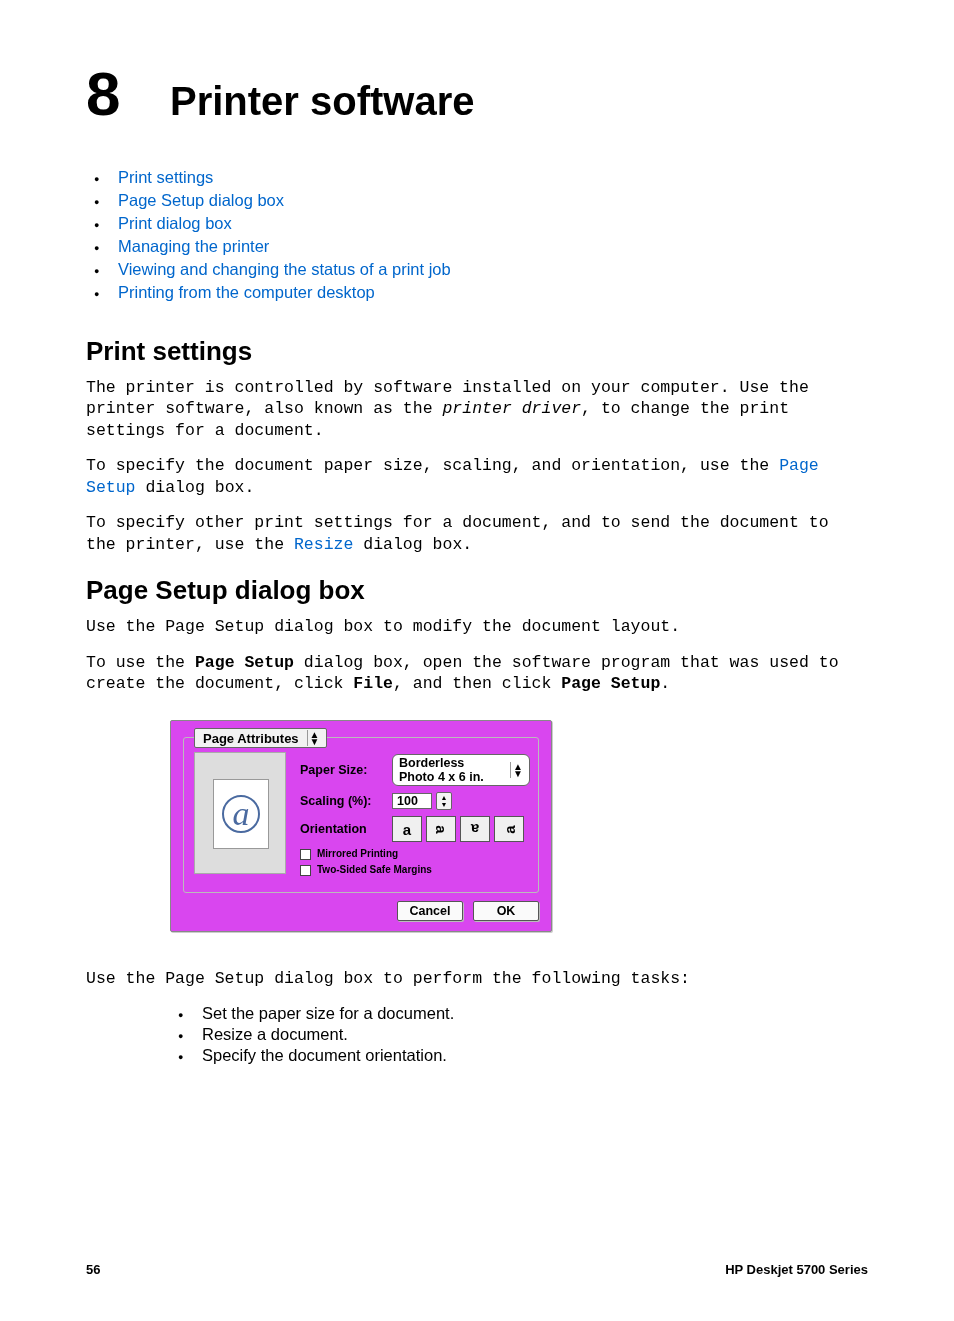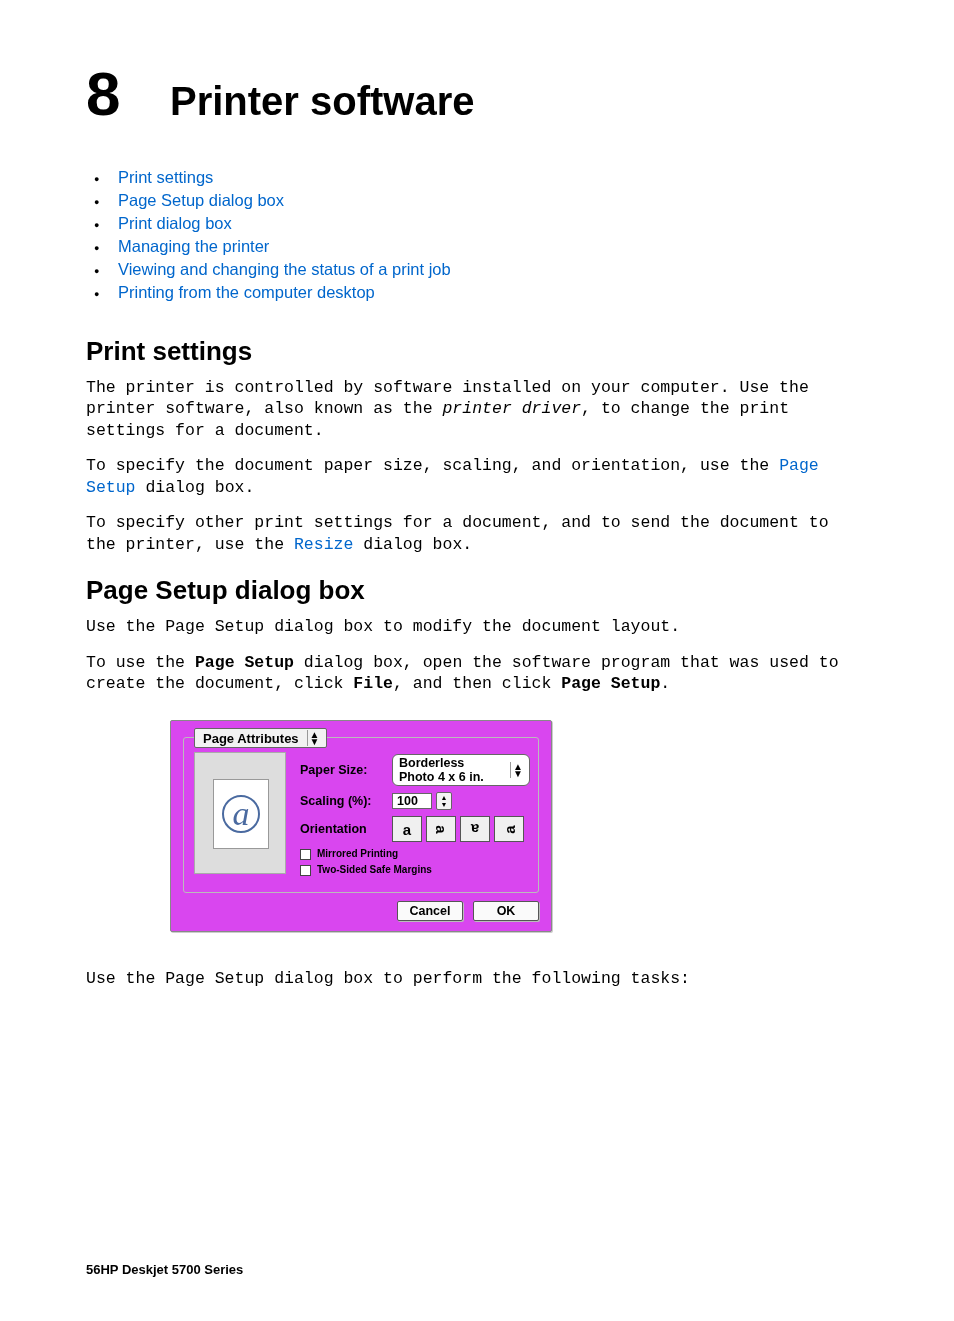--- a/index.html
+++ b/index.html
@@ -78,21 +78,21 @@
   .cb { width:11px; height:11px; border:1px solid #444; background:#fff; display:inline-block; margin-right:6px; vertical-align:middle; }
   .cb-row { font-size:10px; font-weight:bold; margin:4px 0 2px 0; }
   .dlg-buttons { display:flex; justify-content:flex-end; gap:10px; padding:8px 12px 10px 0; }
   .dlg-btn { min-width:66px; text-align:center; font-weight:bold; font-size:12.5px; padding:2px 10px; border:1px solid #555; background:#fafafa; border-radius:2px; box-shadow:1px 1px 0 #bbb; }
   .clear { clear:both; }
 
   .task-list { margin: 0 0 30px 84px; padding: 0; list-style:none; }
   .task-list li { position:relative; padding-left:32px; margin:2px 0; font-size:16.5px; }
   .task-list li::before { content:"●"; position:absolute; left:8px; font-size:9px; top:6px; }
 
-  .footer { position:absolute; bottom:44px; left:86px; right:86px; display:flex; justify-content:flex-start; font-size:13px; font-weight:bold; }
+  .footer { position:absolute; bottom:44px; left:86px; right:86px; display:flex; justify-content:space-between; font-size:13px; font-weight:bold; }
 </style>
 </head>
 <body>
 
 <div class="page">
 
   <div class="chapter-row">
     <div class="chapter-num">8</div>
     <div class="chapter-title">Printer software</div>
   </div>
@@ -186,19 +186,24 @@
       <div class="clear"></div>
     </div>
     <div class="dlg-buttons">
       <div class="dlg-btn">Cancel</div>
       <div class="dlg-btn">OK</div>
     </div>
   </div>
 
   <p class="body indent">Use the Page Setup dialog box to perform the following tasks:</p>
 
+  <ul class="task-list">
+    <li>Set the paper size for a document.</li>
+    <li>Resize a document.</li>
+    <li>Specify the document orientation.</li>
+  </ul>
 
   <div class="footer">
     <span>56</span>
     <span>HP Deskjet 5700 Series</span>
   </div>
 
 </div>
 
 </body></html>

